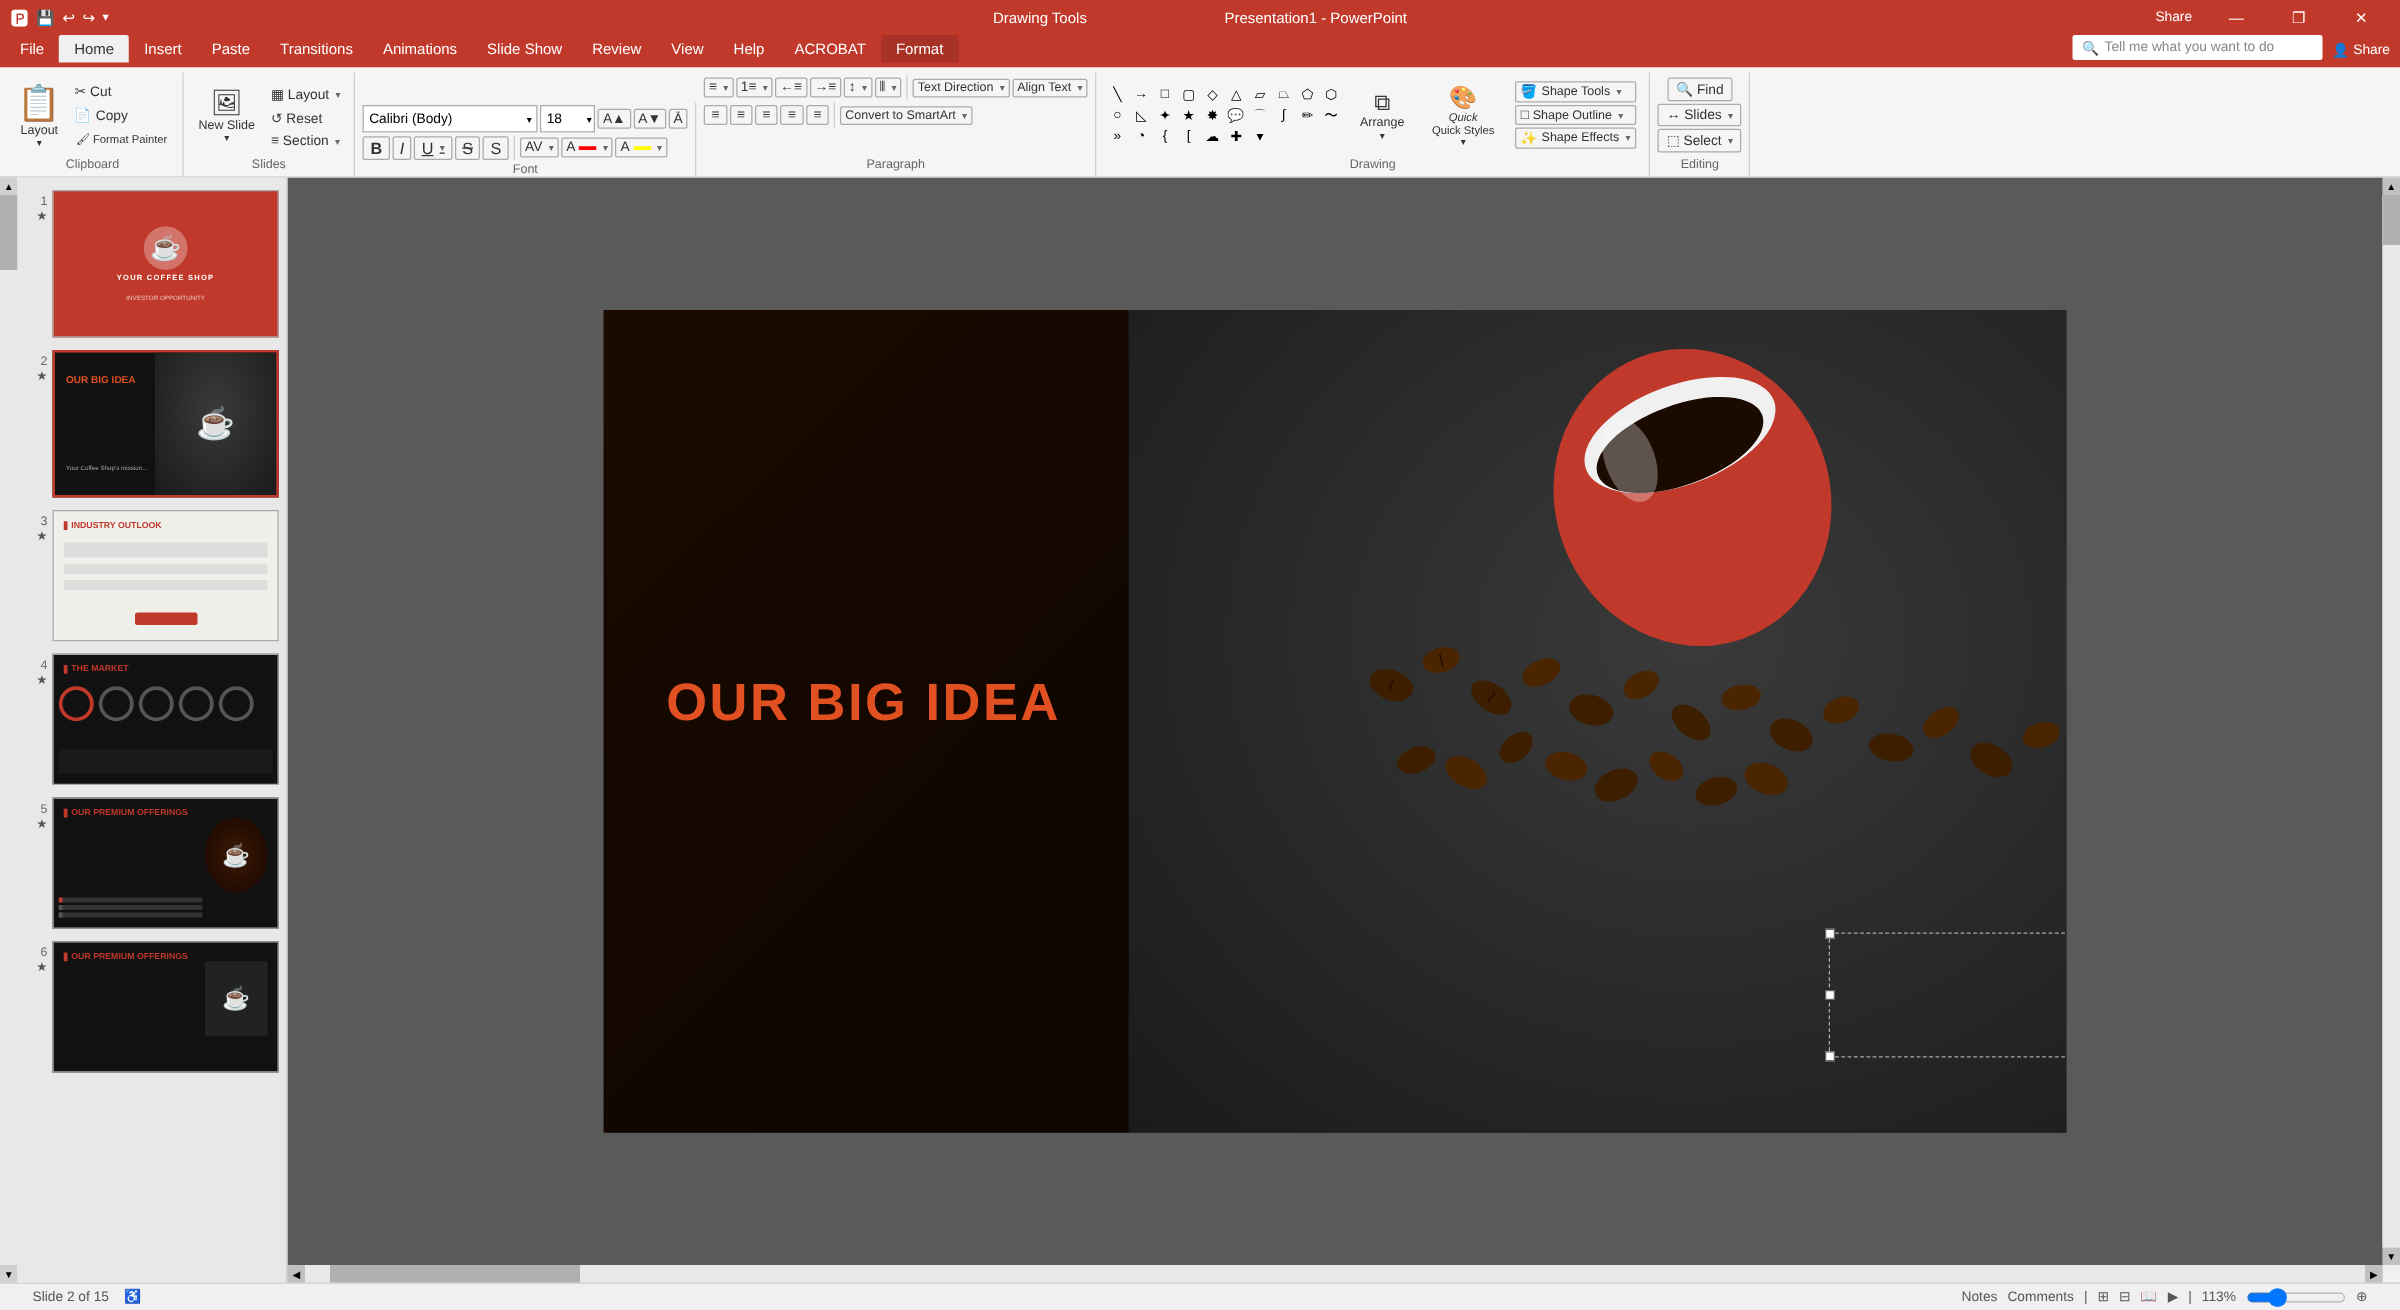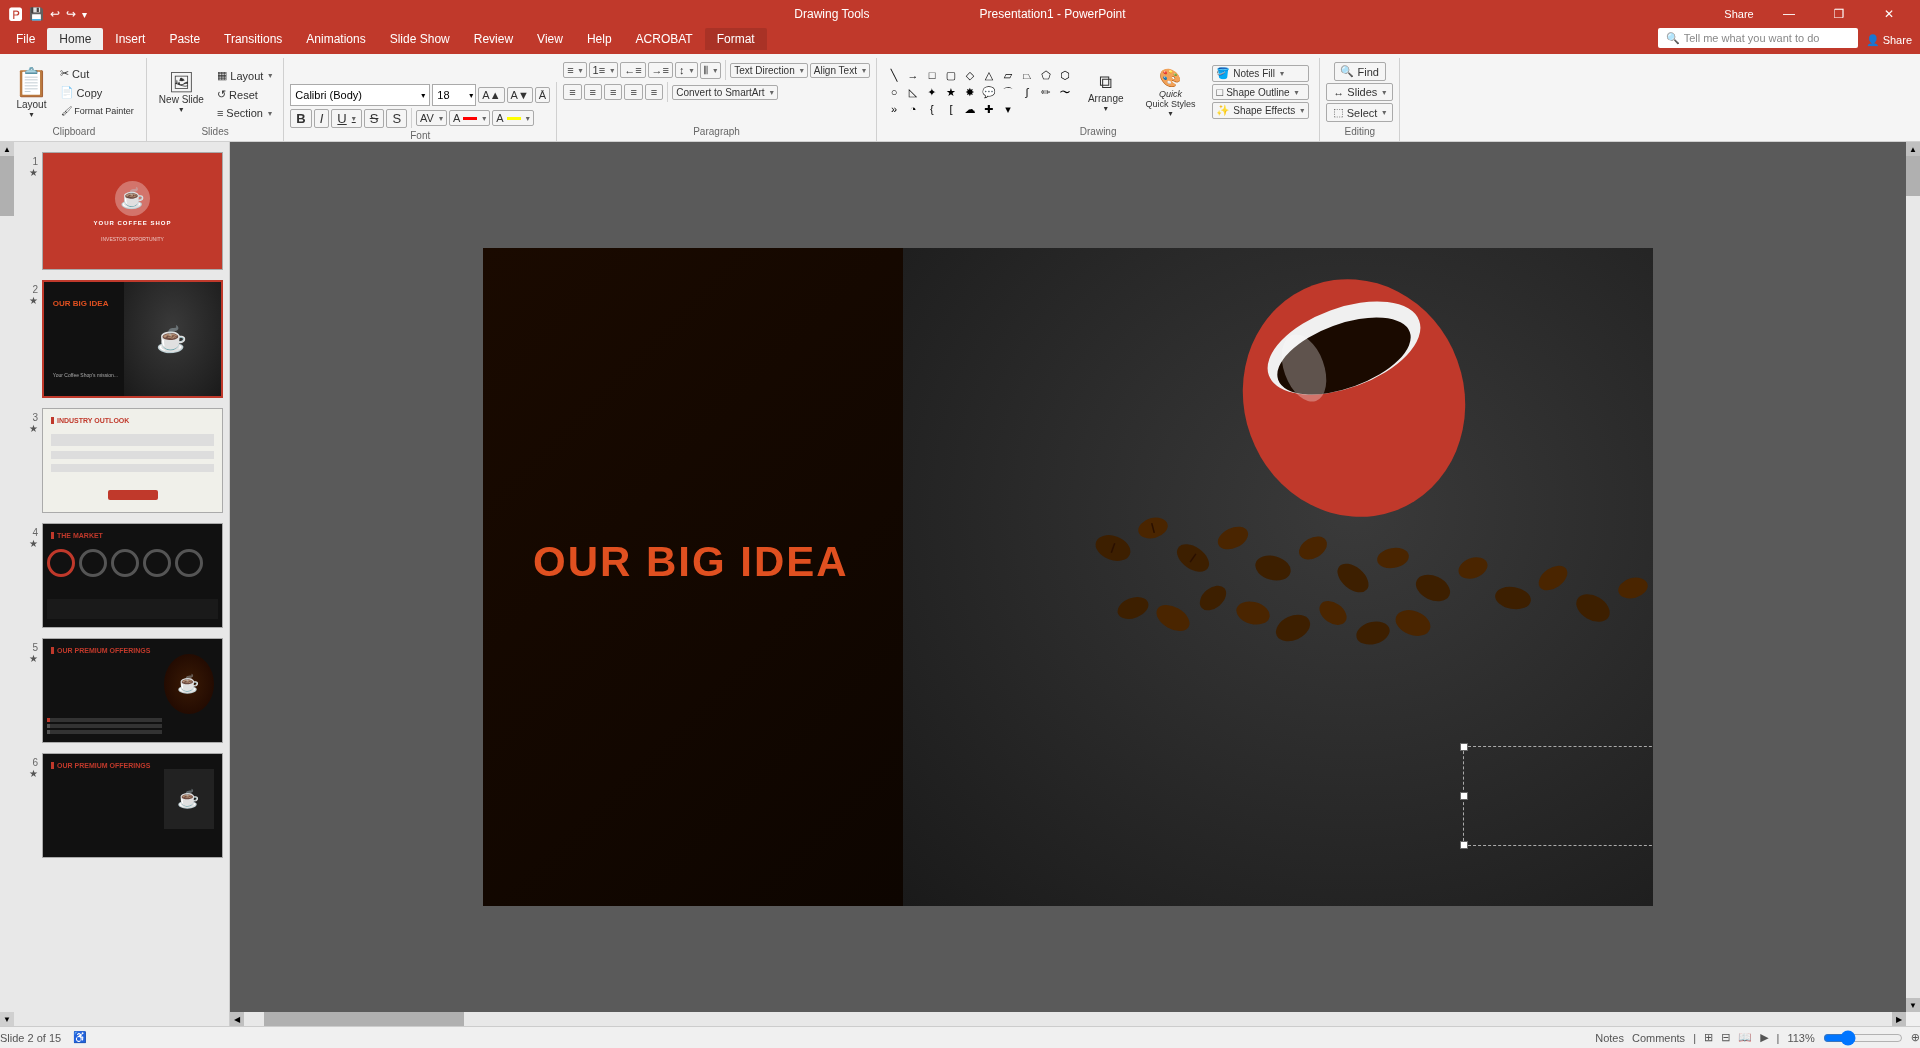--- a/index.html
+++ b/index.html
@@ -294,21 +294,21 @@
     }
 
     
     #status-bar {
       height: 22px;
       background: #f0f0f0;
       border-top: 1px solid #ccc;
       display: flex;
       align-items: center;
       justify-content: space-between;
-      padding: 0 0;
+      padding: 0 26px;
       font-size: 11px;
       color: #555;
     }
     #status-bar .status-left { display: flex; align-items: center; gap: 12px; }
     #status-bar .status-right { display: flex; align-items: center; gap: 8px; }
 
     .dropdown-arrow { font-size: 8px; color: #666; margin-left: 2px; }
 
     
     .v-scroll {
@@ -623,21 +623,21 @@
         <div class="ribbon-btn" style="min-height:60px;font-size:10px;">
           <span style="font-size:18px;">🎨</span>
           <span style="font-size:9px;font-style:italic;">Quick</span>
           <span style="font-size:9px;">Quick Styles</span>
           <span style="font-size:8px;">▾</span>
         </div>
       </div>
       <div style="display:flex;flex-direction:column;gap:2px;justify-content:center;padding:0 4px;">
         <div class="ribbon-btn-small" style="border:1px solid #aaa;padding:1px 4px;">
           <span>🪣</span>
-          <span style="font-size:10px;">Notes Fill</span>
+          <span style="font-size:10px;">Shape Tools</span>
           <span class="dropdown-arrow">▾</span>
         </div>
         <div class="ribbon-btn-small" style="border:1px solid #aaa;padding:1px 4px;">
           <span>□</span>
           <span style="font-size:10px;">Shape Outline</span>
           <span class="dropdown-arrow">▾</span>
         </div>
         <div class="ribbon-btn-small" style="border:1px solid #aaa;padding:1px 4px;">
           <span>✨</span>
           <span style="font-size:10px;">Shape Effects</span>

